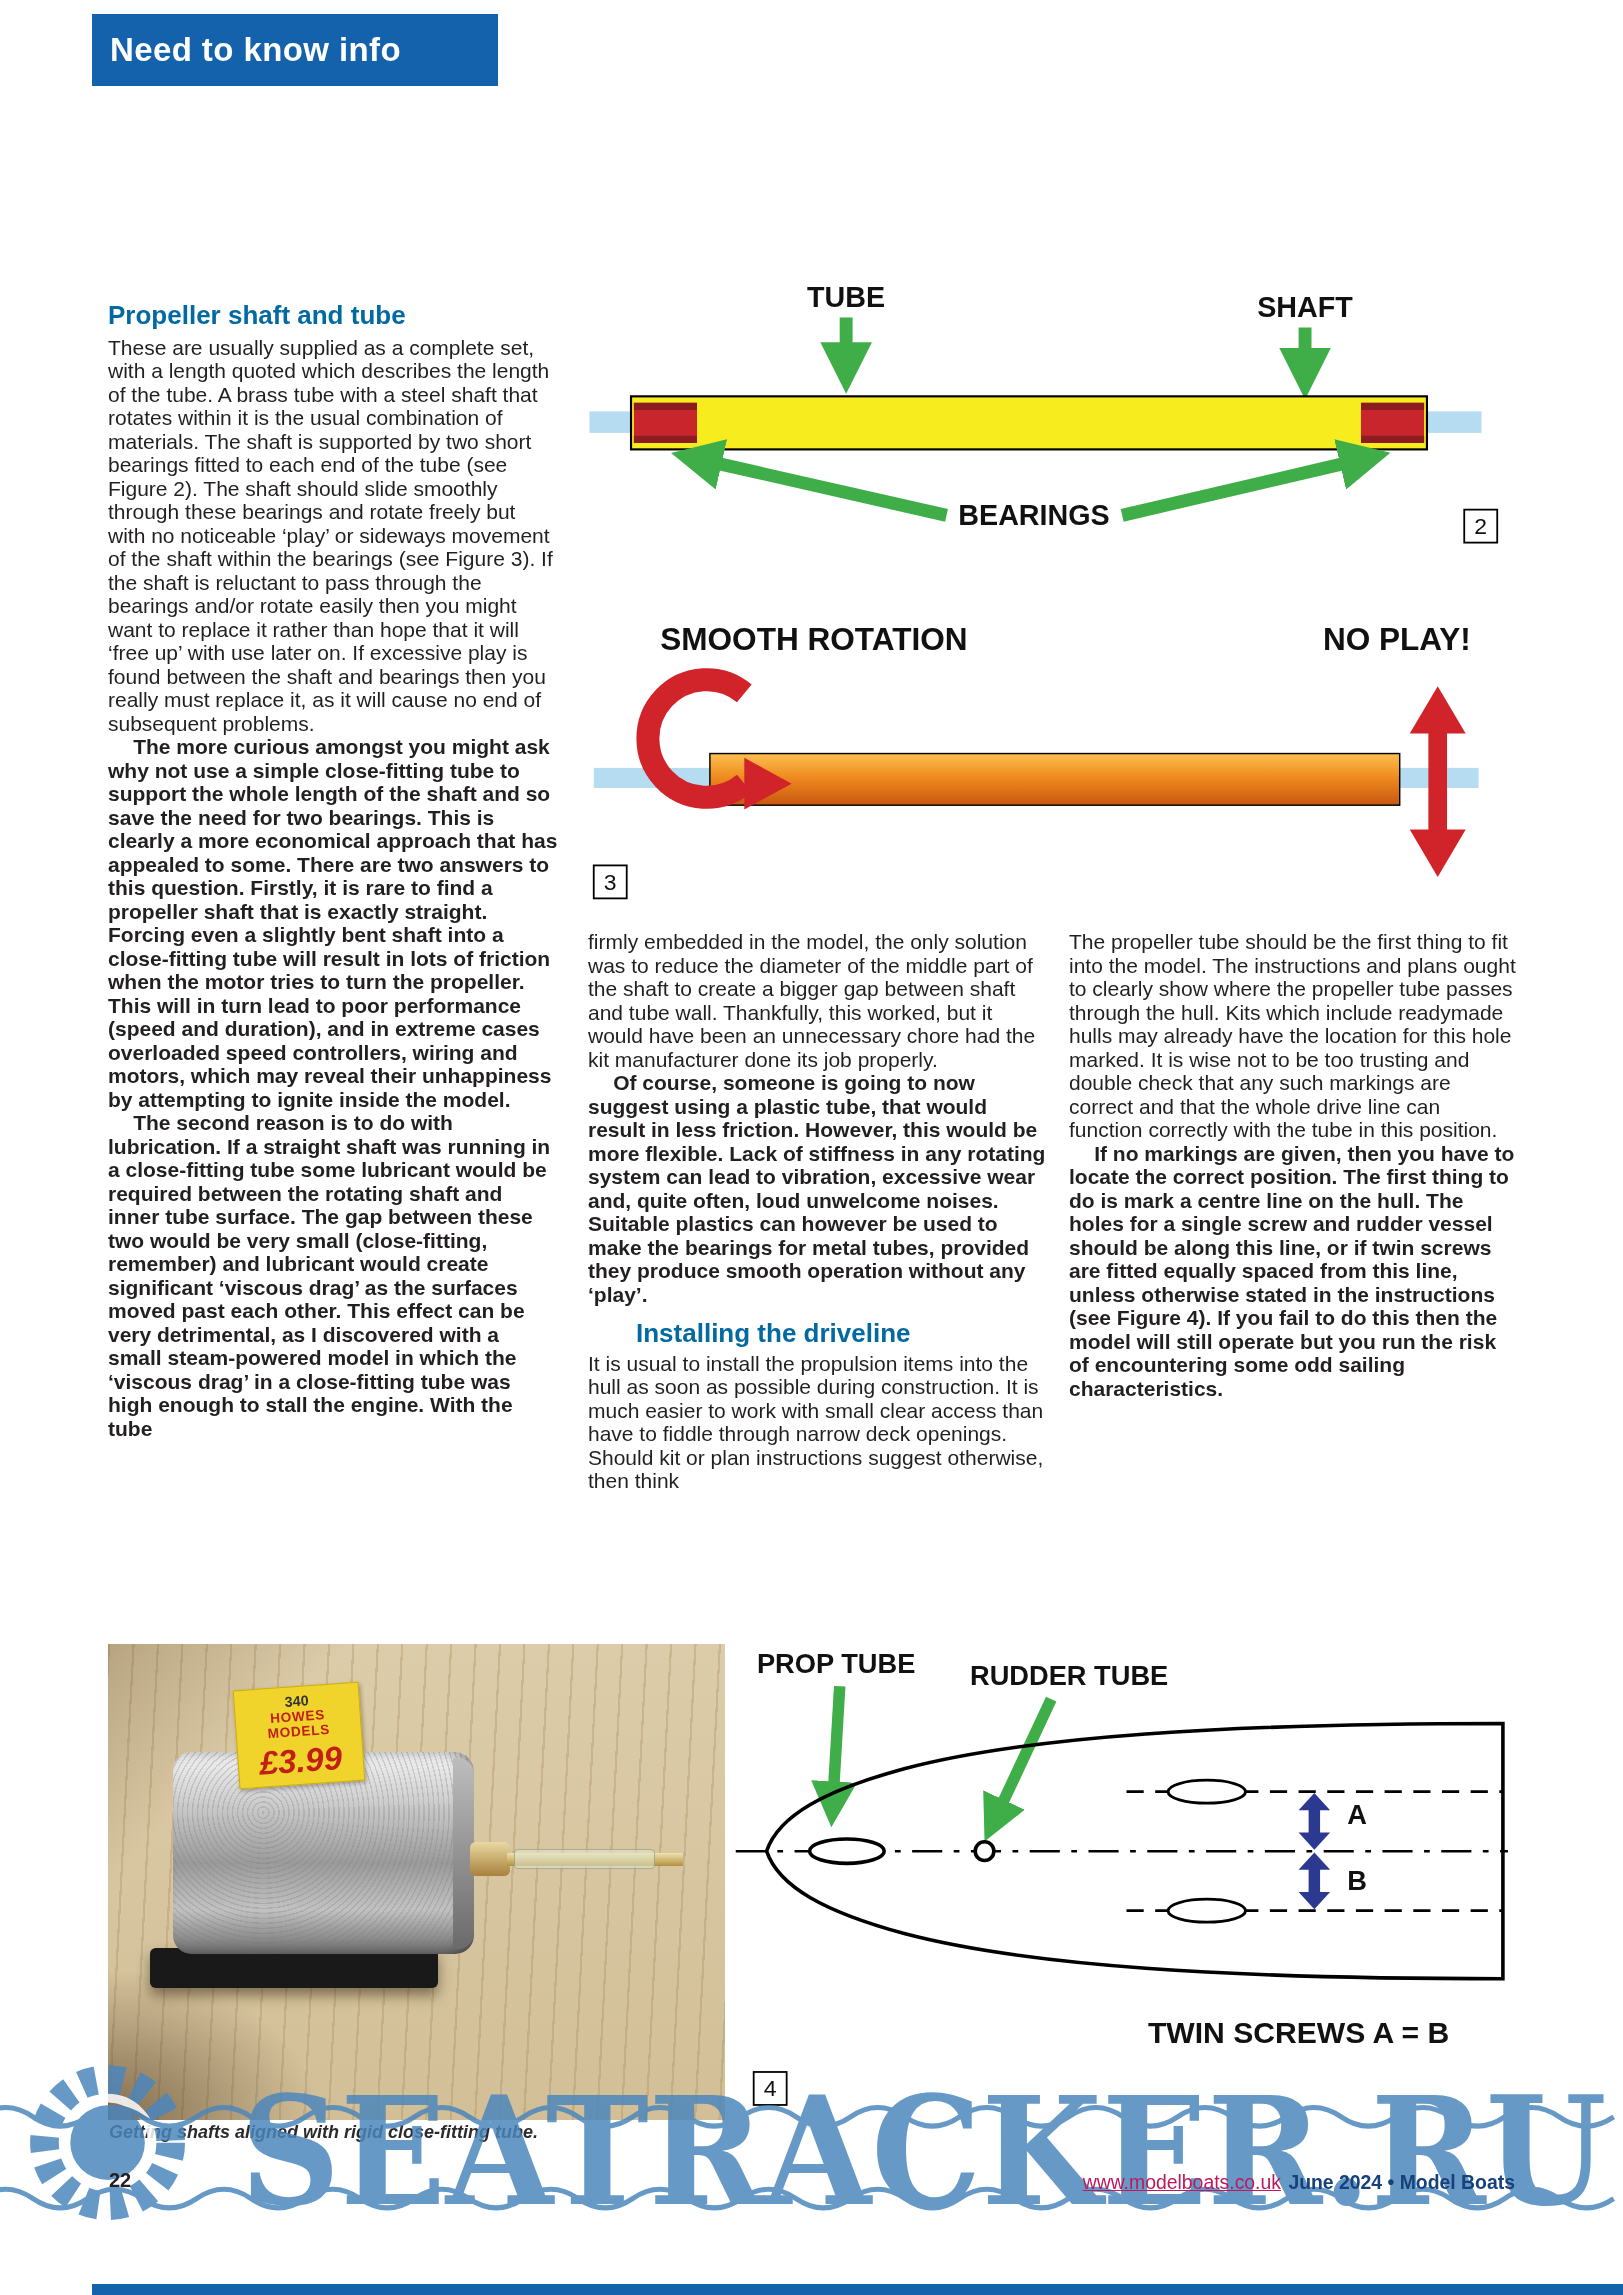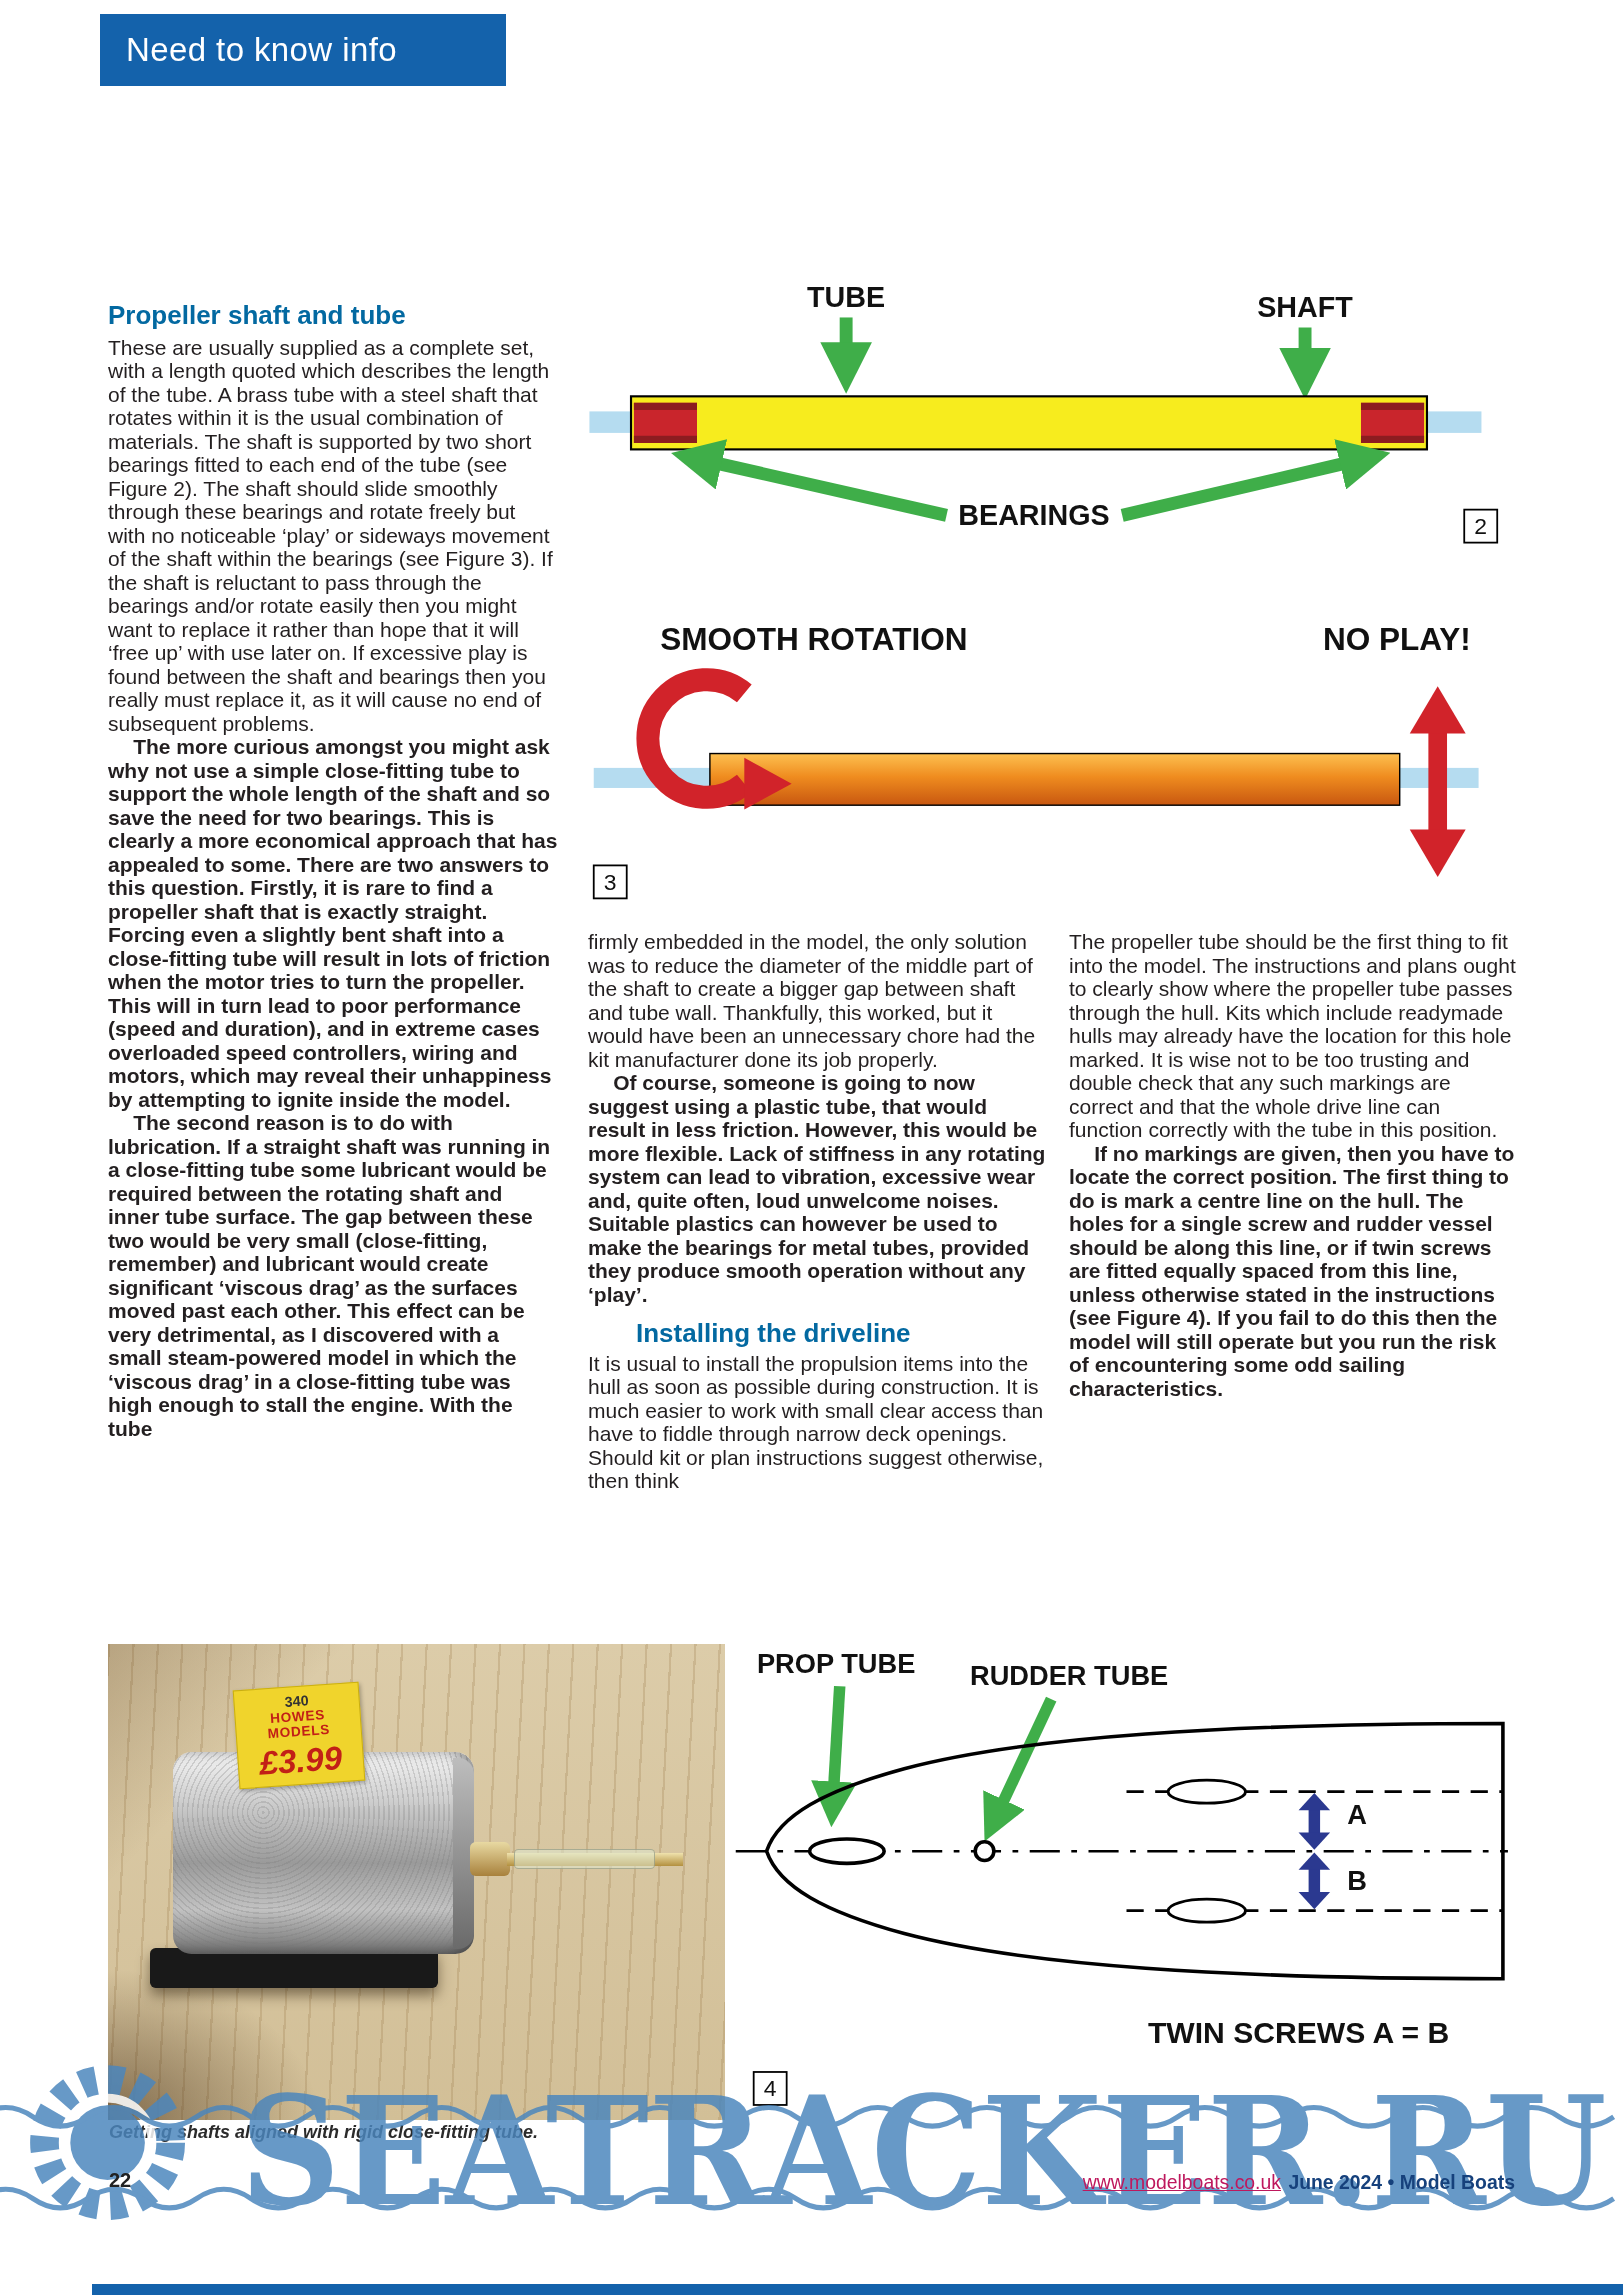--- a/index.html
+++ b/index.html
@@ -5,23 +5,23 @@
   * { margin:0; padding:0; box-sizing:border-box; }
   html,body { background:#ffffff; }
   body {
     width:1623px; height:2295px; position:relative; overflow:hidden;
     font-family:"Liberation Sans", sans-serif; color:#231f20;
   }
   .page { position:absolute; inset:0; }
 
   
   .banner {
-    position:absolute; left:100px; top:14.3px; width:406px; height:72px;
+    position:absolute; left:92px; top:14.3px; width:406px; height:72px;
     background:#1462ab; color:#ffffff; display:flex; align-items:center;
-    padding-left:26px; font-size:33px; font-weight:400; letter-spacing:0.4px;
+    padding-left:18px; font-size:33px; font-weight:700; letter-spacing:0.4px;
   }
 
   
   .col { position:absolute; font-size:21px; line-height:23.5px; }
   .col1 { left:108px; top:300px; width:450px; }
   .col2 { left:588px; top:930px; width:459px; }
   .col3 { left:1069px; top:930px; width:450px; }
   .blue-heading { color:#0369a1; font-size:26px; line-height:30px; font-weight:bold; margin-bottom:5.7px; }
   .blue-heading.sub { margin-top:11.5px; margin-bottom:4.3px;margin-left:48px; }
   .paras p { margin:0; }

